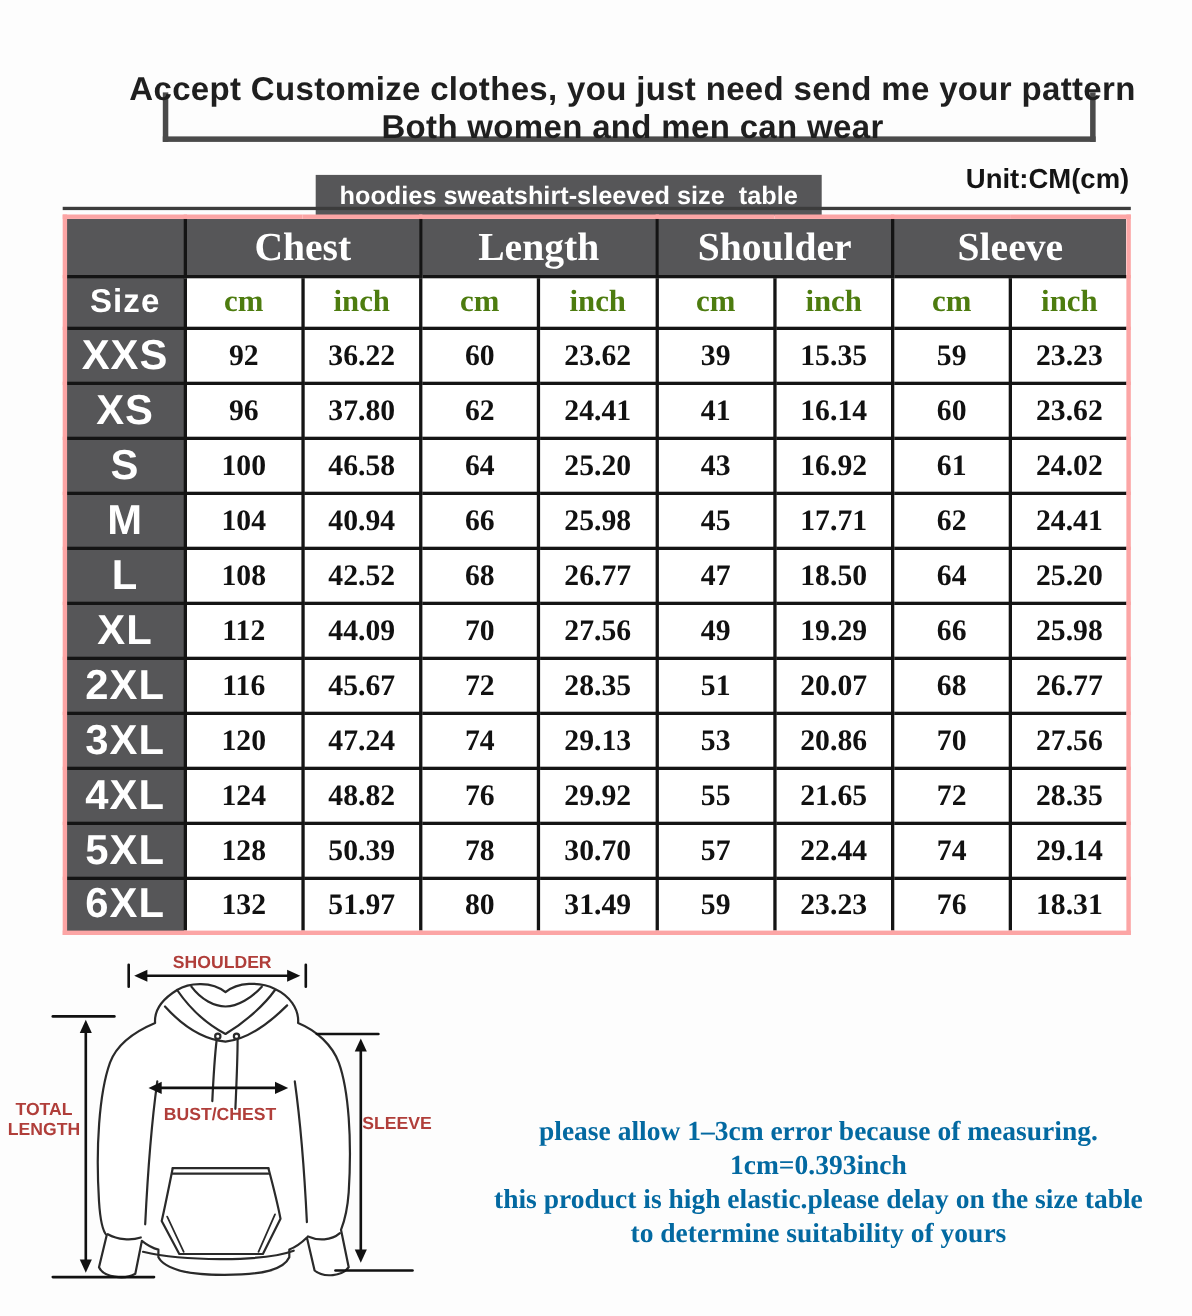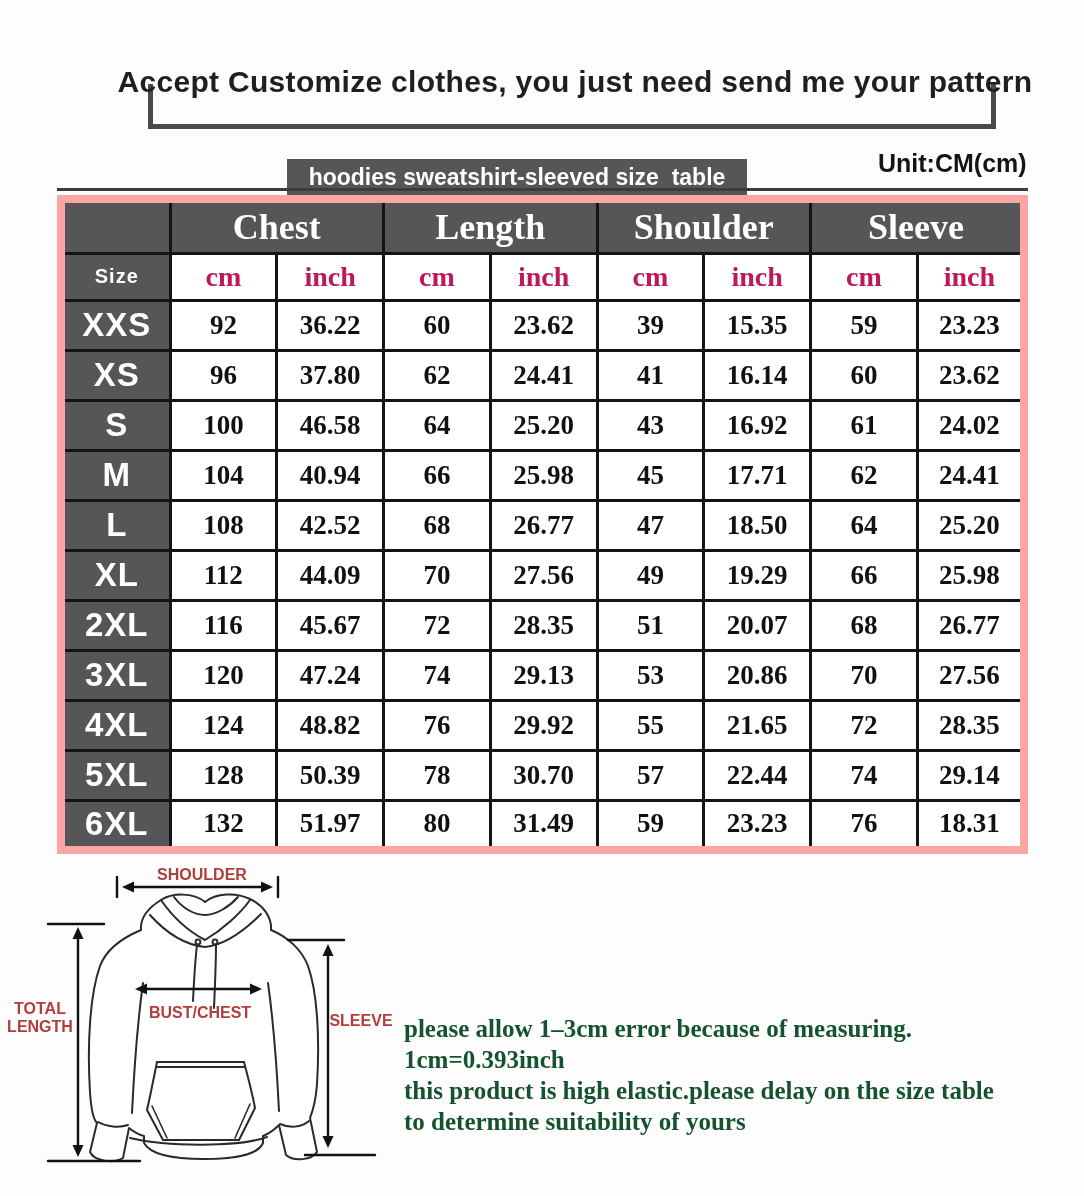--- a/index.html
+++ b/index.html
@@ -28,59 +28,60 @@
     position:absolute; left:858px; top:149px;
     font-weight:bold; font-size:25px; color:#141414;margin-left:20px;
   }
   .top-rule {
     position:absolute; left:57px; top:188px; width:971px; height:3px;
     background:#3c3c3c;
   }
   table.size-table {
     position:absolute; left:57px; top:195px; width:971px;
     border-collapse:collapse; table-layout:fixed;
-    border:8px solid #fca5a5;
+    border:4px solid #fca5a5;
   }
   .size-table th, .size-table td {
     border:3px solid #141414; text-align:center; padding:0; overflow:hidden;
   }
   .dark { background:#565658; color:#ffffff; }
   tr.group-row { height:54px; }
   th.group-cell {
     font-family:"Liberation Serif", serif; font-size:36px; font-weight:bold;
   }
   tr.unit-row { height:47px; }
   th.unit-cell {
     font-family:"Liberation Serif", serif; font-size:28px; font-weight:bold;
-    background:#ffffff; color:#be185d;
-  }
-  th.size-head { font-size:20px; font-weight:bold; letter-spacing:1px; }
+    background:#ffffff; color:#4d7c0f;
+  }
+  th.size-head { font-size:30px; font-weight:bold; letter-spacing:1px; }
   tbody tr { height:50px; }
-  tbody th.size-cell { font-size:33px; font-weight:bold; letter-spacing:1px; }
+  tbody th.size-cell { font-size:38px; font-weight:bold; letter-spacing:1px; }
   tbody td.val {
     font-family:"Liberation Serif", serif; font-size:27px; font-weight:bold;
     background:#ffffff; color:#111111;
   }
   .diagram { position:absolute; left:0; top:856px; }
   .red-label {
     font-family:"Liberation Sans", sans-serif; font-weight:bold;
     font-size:16px; fill:#b03e3a;
   }
   .notes {
-    position:absolute; left:404px; top:1013px; width:680px; 
+    position:absolute; left:404px; top:1013px; width:680px; text-align:center;
     font-family:"Liberation Serif", serif; font-weight:bold;
-    font-size:25px; line-height:31px; color:#14532d;
+    font-size:25px; line-height:31px; color:#0369a1;
   }
 </style>
 </head>
 <body>
 
 <div class="title-bracket"></div>
 <div class="title-block">
   <div>Accept Customize clothes, you just need send me your pattern</div>
+  <div>Both women and men can wear</div>
 </div>
 
 <div class="banner">hoodies sweatshirt-sleeved size  table</div>
 <div class="unit-label">Unit:CM(cm)</div>
 
 <div class="top-rule"></div>
 
 <table class="size-table">
   <colgroup>
     <col style="width:109px">

